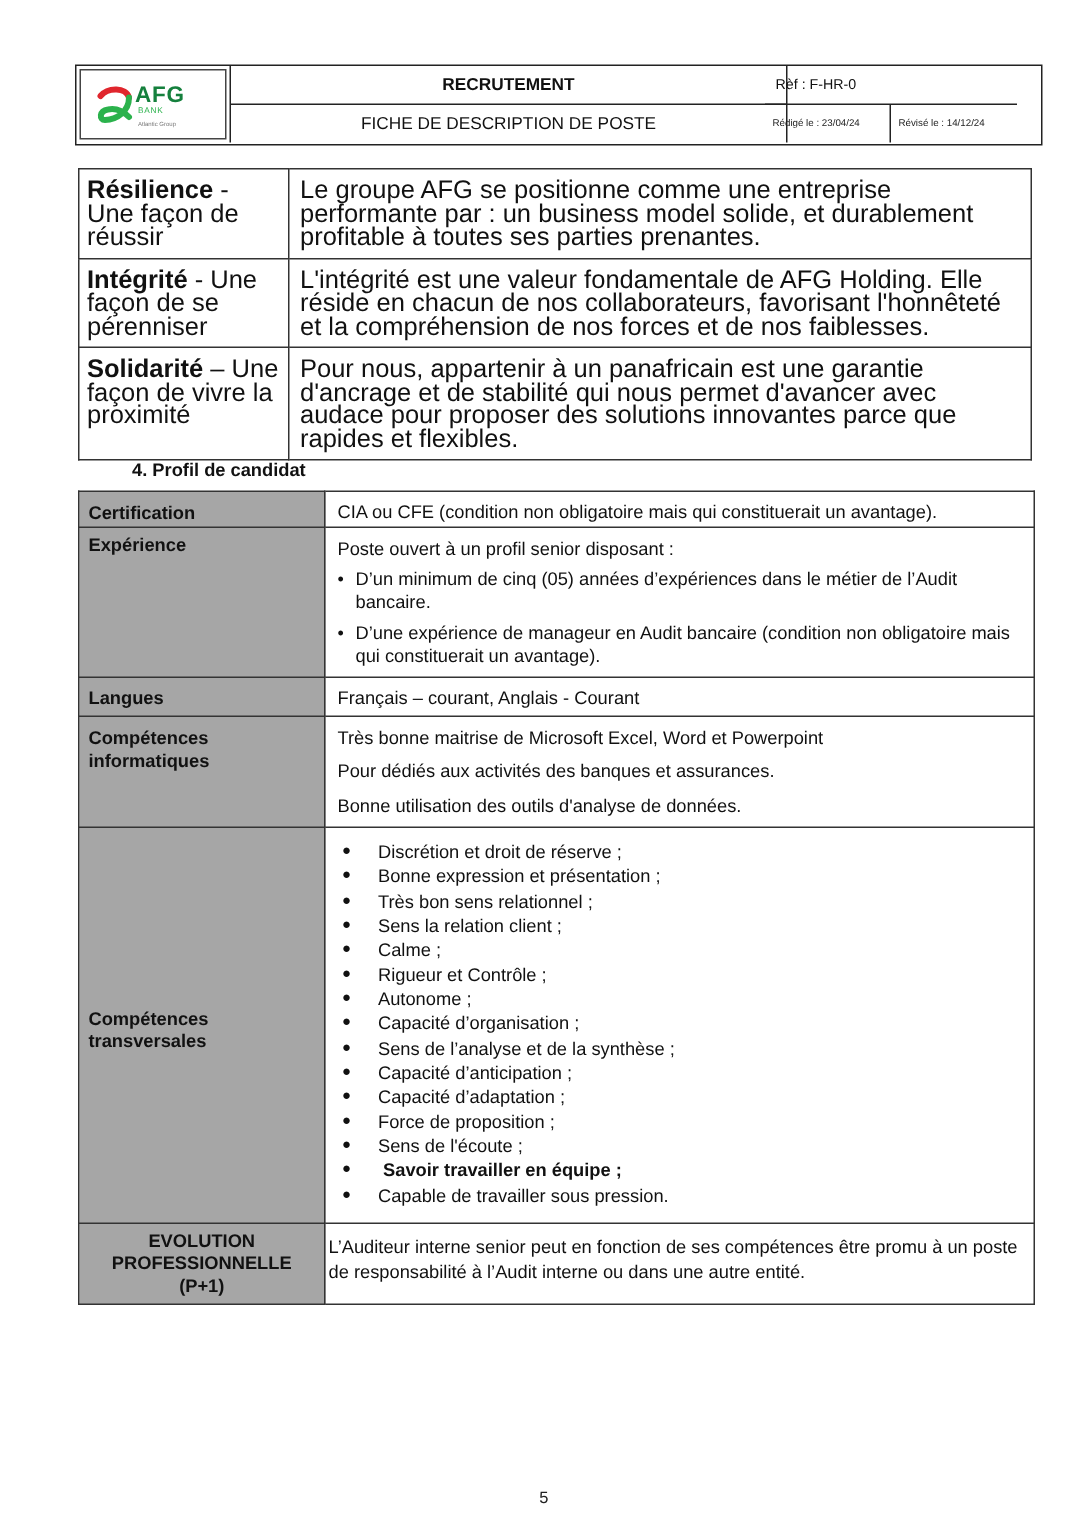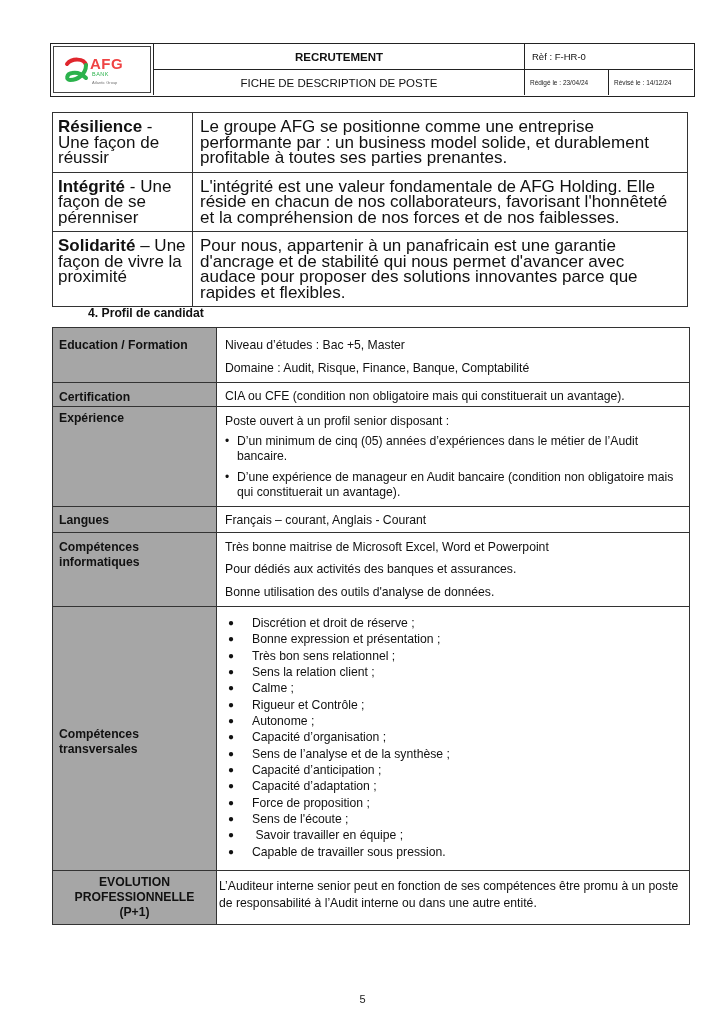--- a/index.html
+++ b/index.html
@@ -4,27 +4,27 @@
 <style>
   * { box-sizing: border-box; margin: 0; padding: 0; }
   html, body { width: 725px; height: 1024px; background: #ffffff; }
   body { position: relative; font-family: "Liberation Sans", sans-serif; color: #111; overflow: hidden; }
 
   
   .hdr { position: absolute; left: 50px; top: 43px; width: 645px; height: 54px; border: 1.5px solid #222; }
   .hdr-logo { position: absolute; left: 0; top: 0; width: 103px; height: 51px; border-right: 1.5px solid #222; padding: 2px; }
   .hdr-logo-inner { width: 100%; height: 100%; border: 1.5px solid #444; position: relative; }
   .logo-mark { position: absolute; left: 10px; top: 9px; width: 26px; height: 28px; }
-  .logo-afg { position: absolute; left: 36px; top: 8px; font-family: "Liberation Sans", sans-serif; font-weight: bold; font-size: 15px; color: #ef4444; letter-spacing: 0.5px; }
+  .logo-afg { position: absolute; left: 36px; top: 8px; font-family: "Liberation Sans", sans-serif; font-weight: bold; font-size: 15px; color: #15803d; letter-spacing: 0.5px; }
   .logo-bank { position: absolute; left: 38px; top: 24px; font-size: 5.5px; color: #2bb24c; letter-spacing: 0.5px; }
   .logo-group { position: absolute; left: 38px; top: 33px; font-size: 4px; color: #777; }
   .hdr-mid { position: absolute; left: 103px; top: 0; width: 371px; height: 51px; border-right: 1.5px solid #222; }
   .hdr-mid-top { height: 26px; border-bottom: 1.5px solid #222; display: flex; align-items: center; justify-content: center; font-weight: bold; font-size: 11.5px; }
   .hdr-mid-bot { height: 25px; display: flex; align-items: center; justify-content: center; font-weight: normal; font-size: 11.5px; }
-  .hdr-right { position: absolute; left: 474px; top: 0; width: 168px; height: 51px; }
+  .hdr-right { position: absolute; left: 459px; top: 0; width: 168px; height: 51px; }
   .hdr-ref { height: 26px; border-bottom: 1.5px solid #222; display: flex; align-items: center; padding-left: 7px; font-size: 9.5px; }
   .hdr-dates { height: 25px; display: flex; }
   .hdr-date { display: flex; align-items: center; padding-left: 5px; font-size: 6.5px; color: #222; }
   .hdr-date.first { width: 84px; border-right: 1.5px solid #222; }
 
   
   .values { position: absolute; left: 52px; top: 112px; width: 636px; border-collapse: collapse; }
   .values td { border: 1px solid #333; vertical-align: top; font-size: 17px; line-height: 15.5px; padding: 6px 5px 6px 5px; }
   .values td.k { width: 140px; }
   .values td.v { padding-left: 7px; }
@@ -92,27 +92,20 @@
     <td class="k"><b>Solidarité</b><span> – Une façon de vivre la proximité</span></td>
     <td class="v">Pour nous, appartenir à un panafricain est une garantie d'ancrage et de stabilité qui nous permet d'avancer avec audace pour proposer des solutions innovantes parce que rapides et flexibles.</td>
   </tr>
 </tbody>
   </table>
 
 <div class="section-title">4.   Profil de candidat</div>
 
 <table class="profile">
   <tbody>
-      <tr>
-    <td class="k">Education / Formation</td>
-    <td class="v">
-      <div class="line">Niveau d’études : Bac +5, Master</div>
-      <div class="line">Domaine : Audit, Risque, Finance, Banque, Comptabilité</div>
-    </td>
-  </tr>
   <tr>
     <td class="k" style="padding-top:7px;padding-bottom:1px;">Certification</td>
     <td class="v" style="padding-top:6px;padding-bottom:1px;">CIA ou CFE (condition non obligatoire mais qui constituerait un avantage).</td>
   </tr>
   <tr>
     <td class="k" style="padding-top:4px;">Expérience</td>
     <td class="v">
       <div class="line tight">Poste ouvert à un profil senior disposant :</div>
       <div class="dot-item">
         <span class="d">•</span>
@@ -187,21 +180,21 @@
         <div class="bul-item">
               <span class="d">●</span>
               <span>Force de proposition ;</span>
             </div>
         <div class="bul-item">
               <span class="d">●</span>
               <span>Sens de l'écoute ;</span>
             </div>
         <div class="bul-item">
               <span class="d">●</span>
-              <span style="white-space:pre;"> Savoir travailler en équipe ;</span>
+              <span style="white-space:pre;font-weight:bold;"> Savoir travailler en équipe ;</span>
             </div>
         <div class="bul-item">
               <span class="d">●</span>
               <span>Capable de travailler sous pression.</span>
             </div>
       </div>
     </td>
   </tr>
   <tr>
     <td class="k k-center" style="padding:4px 4px;">

